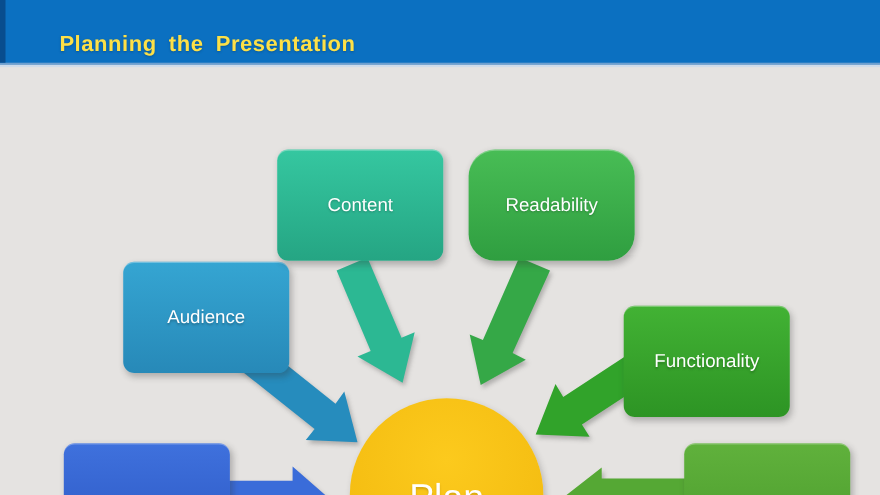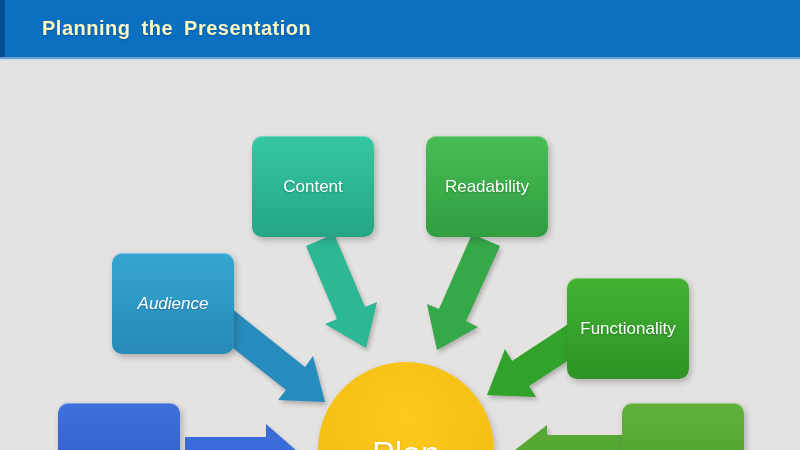--- a/index.html
+++ b/index.html
@@ -11,38 +11,38 @@
   .header{
     position:absolute;left:0;top:0;width:800px;height:57px;
     background:#0b70c1;
     box-shadow:0 2px 0 #6fa0cf, 0 4px 0 #cfdcea;
   }
   .header-accent{
     position:absolute;left:0;top:0;width:5px;height:57px;background:#084d8e;
   }
   .title{
     position:absolute;left:42px;top:0;height:57px;line-height:57px;
-    margin:0;color:#fef9c3;font-size:20px;font-weight:bold;
+    margin:12px;color:#fde047;font-size:20px;font-weight:bold;
     letter-spacing:.5px;word-spacing:5px;
     text-shadow:0 1px 2px rgba(0,40,80,.35);
   }
   
   .arrows{position:absolute;left:0;top:0;width:800px;height:450px;}
   .arrow{filter:drop-shadow(2px 3px 2px rgba(40,40,40,.28));}
   
   .node{
-    position:absolute;width:122px;height:101px;border-radius:10px;
+    position:absolute;width:151px;height:101px;border-radius:10px;
     display:flex;align-items:center;justify-content:center;
     color:#fff;font-size:17px;
     box-shadow:2px 3px 6px rgba(50,50,50,.3), inset 0 1px 0 rgba(255,255,255,.3);
     text-shadow:0 1px 2px rgba(0,0,0,.25);
   }
-  .node-audience{left:112px;top:253px;background:linear-gradient(#35a5d2,#2789b8);font-style:italic;}
+  .node-audience{left:112px;top:238px;background:linear-gradient(#35a5d2,#2789b8);}
   .node-content{left:252px;top:136px;background:linear-gradient(#35c7a0,#25a583);}
-  .node-readability{left:426px;top:136px;background:linear-gradient(#48bd55,#2f9e40);}
+  .node-readability{left:426px;top:136px;background:linear-gradient(#48bd55,#2f9e40);border-radius:24px;}
   .node-functionality{left:567px;top:238px;background:linear-gradient(#42b234,#2d9424);margin-top:40px;}
   .node-bottom-left{left:58px;top:403px;height:60px;border-radius:10px 10px 0 0;background:linear-gradient(#3f71dd,#3361cd);}
   .node-bottom-right{left:622px;top:403px;height:60px;border-radius:10px 10px 0 0;background:linear-gradient(#60b13c,#53a432);}
   
   .hub{
     position:absolute;left:318px;top:362px;width:176px;height:176px;border-radius:50%;
     background:radial-gradient(circle at 50% 32%,#fcca1d,#f1b70c);
     box-shadow:2px 3px 6px rgba(50,50,50,.25);
     display:flex;justify-content:center;align-items:flex-start;
   }

